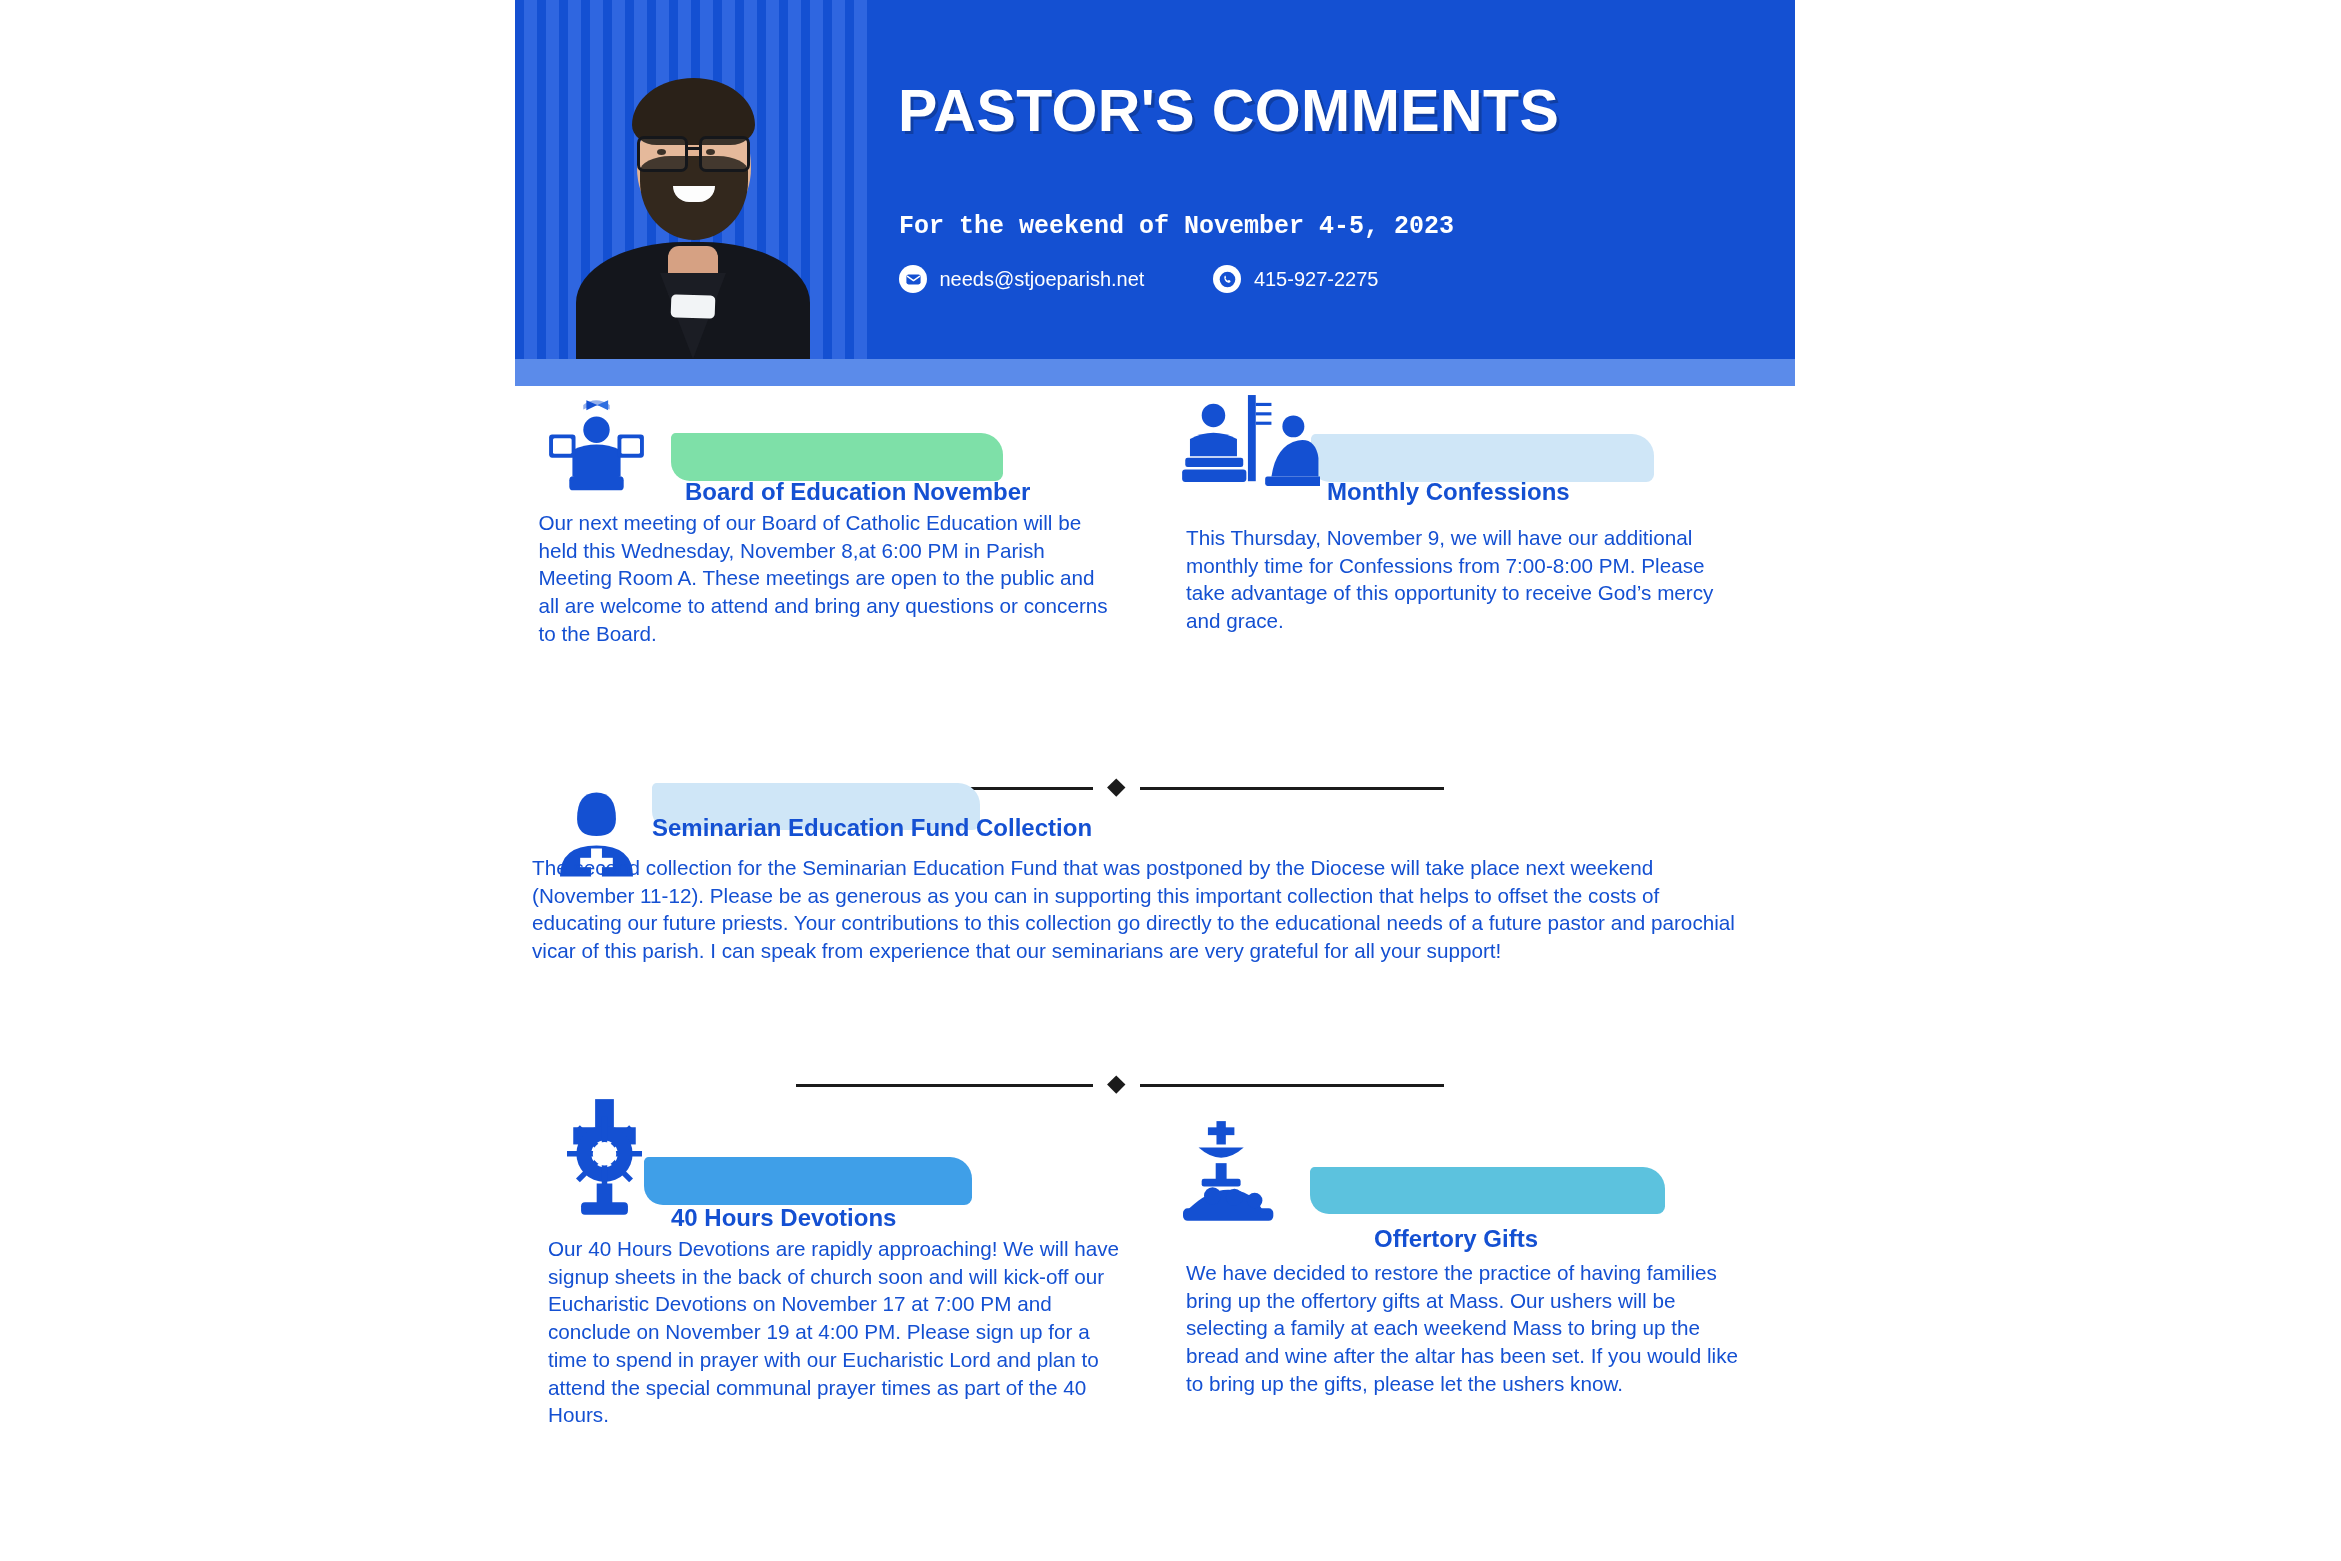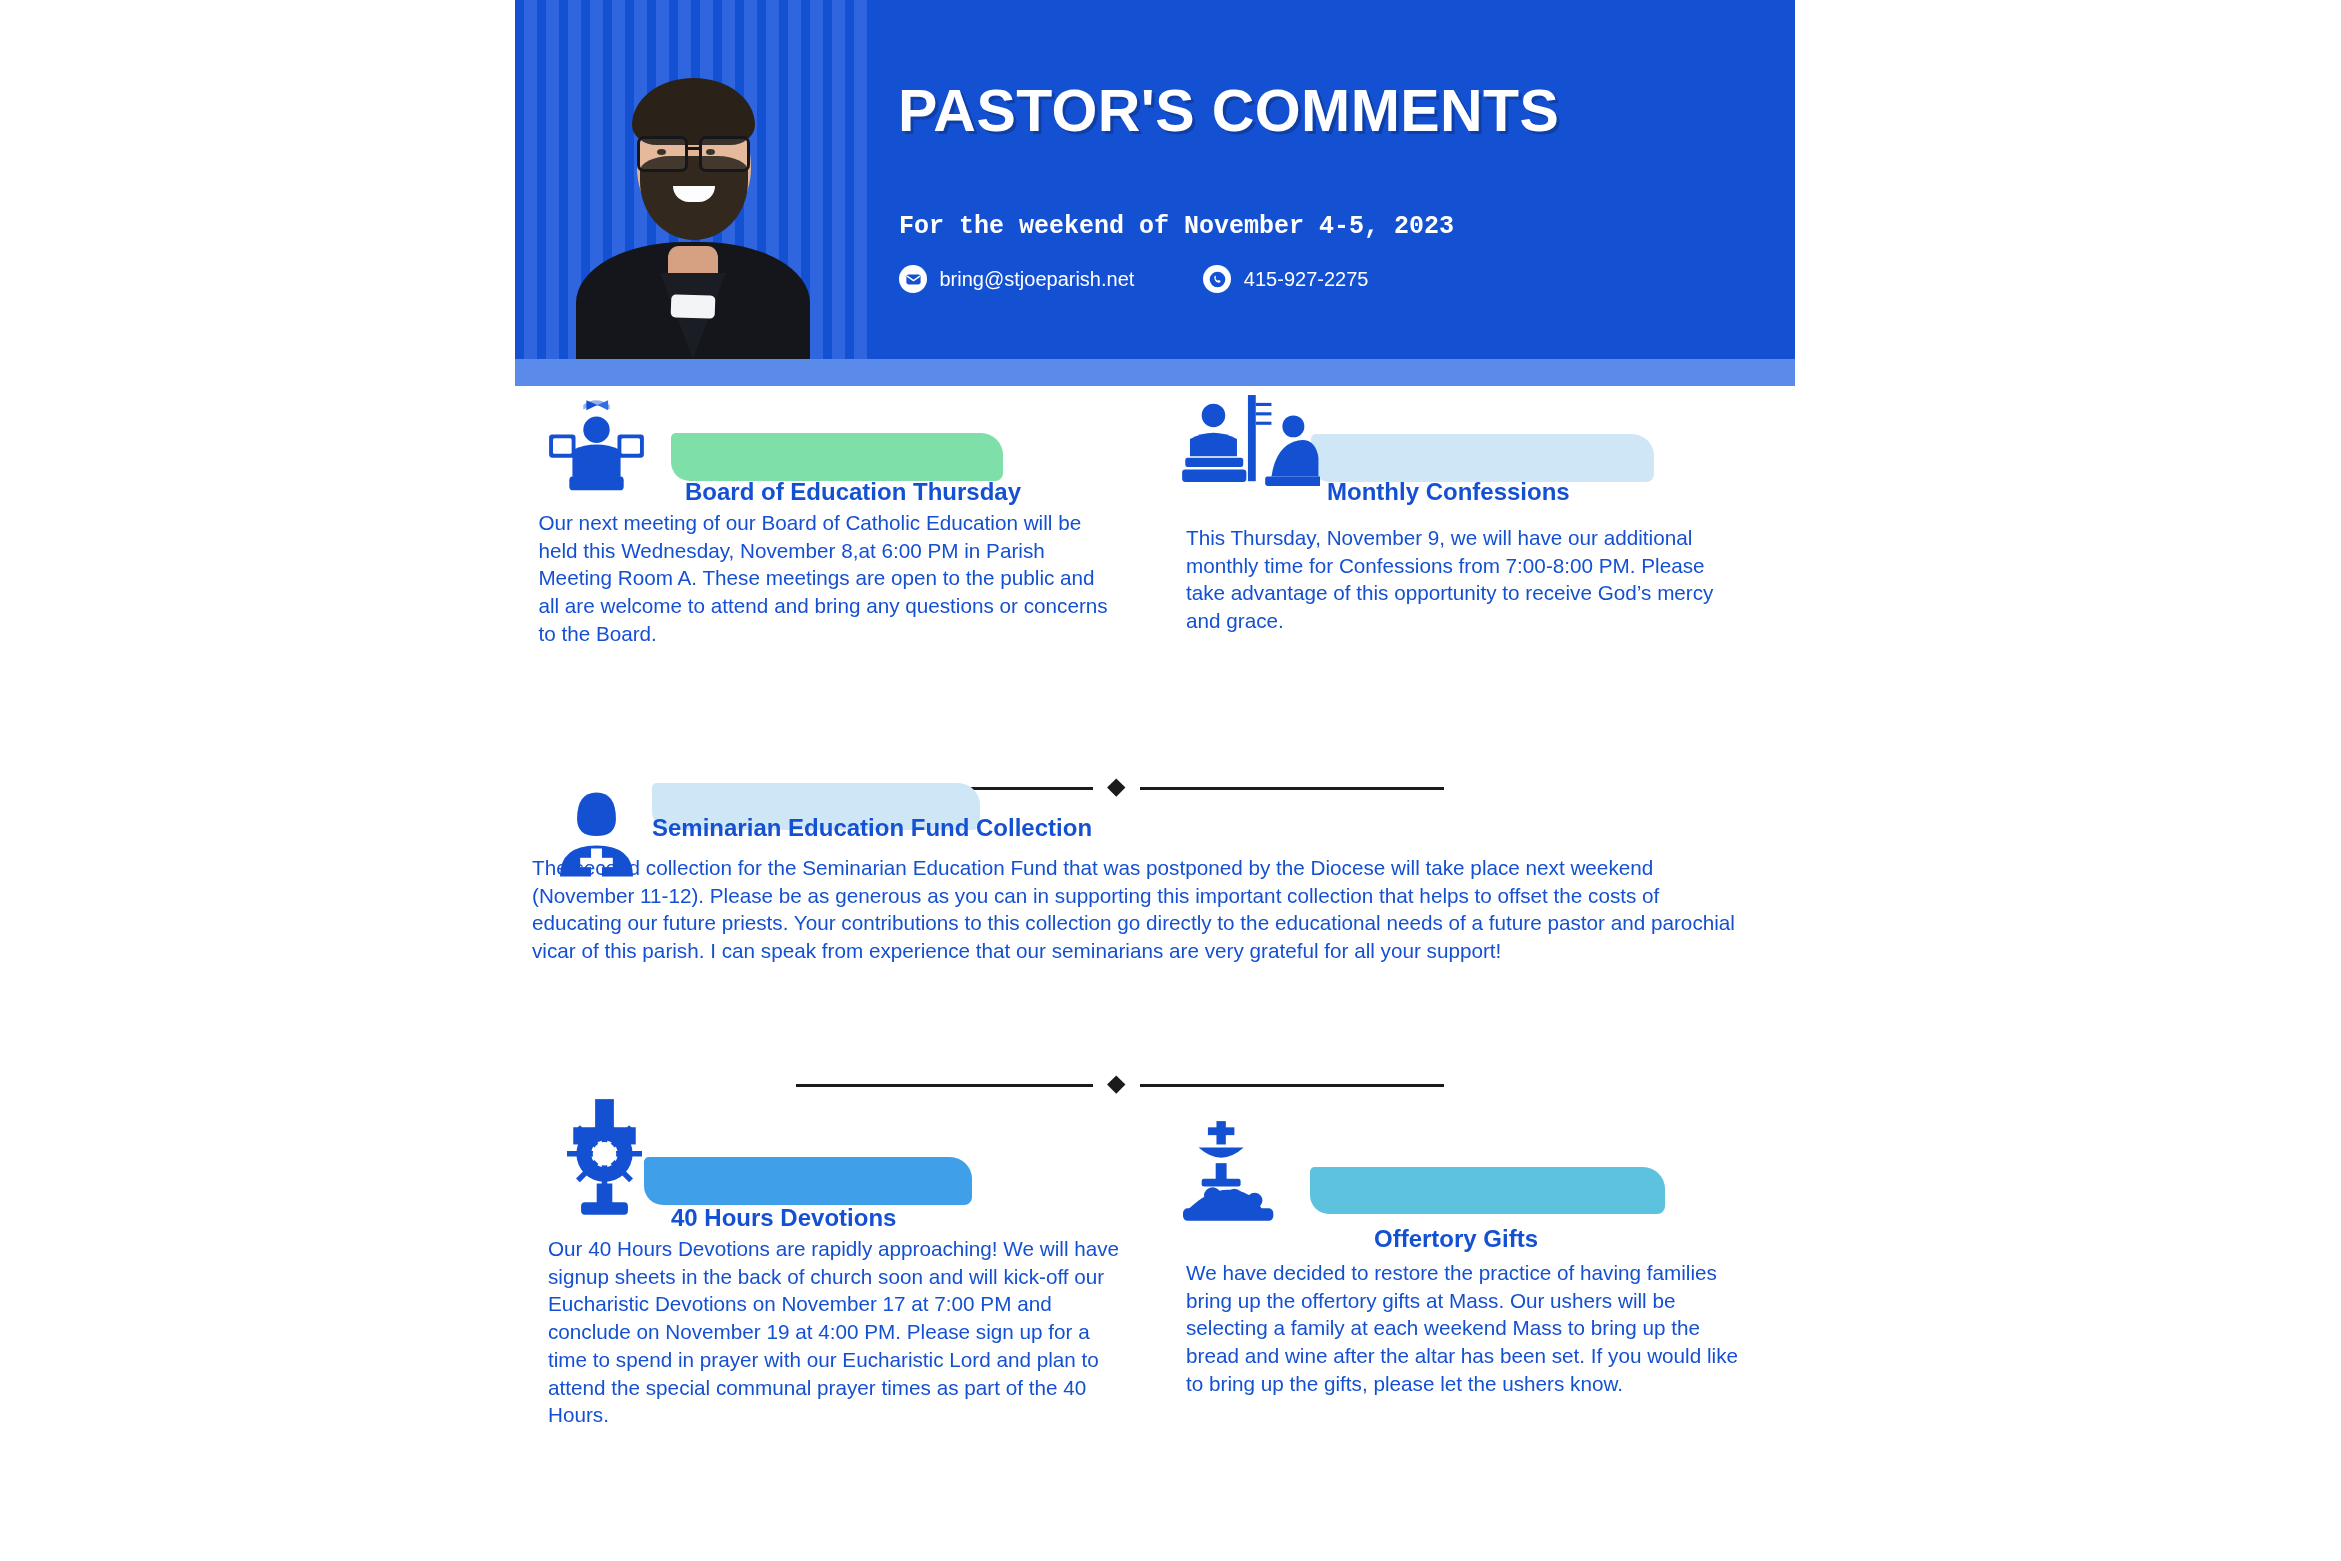--- a/index.html
+++ b/index.html
@@ -267,21 +267,21 @@
   <div class="header-sub">For the weekend of November 4-5, 2023</div>
 
   <div class="contact-row">
     <div class="contact-item">
       <span class="circle-icon">
         <svg width="17" height="17" viewBox="0 0 24 24">
           <rect x="2" y="5" width="20" height="14" rx="3" fill="#1450d2"></rect>
           <path d="M3.5 7.5 L12 13.5 L20.5 7.5" stroke="#ffffff" stroke-width="2" fill="none" stroke-linecap="round" stroke-linejoin="round"></path>
         </svg>
       </span>
-      <span>bring@stjoeparish.net</span>
+      <span>needs@stjoeparish.net</span>
     </div>
     <div class="contact-item">
       <span class="circle-icon">
         <svg width="17" height="17" viewBox="0 0 24 24">
           <circle cx="12" cy="12" r="11" fill="#1450d2"></circle>
           <path d="M8 6.5c.9 0 1.3.6 1.6 1.4.3.8.5 1.2.2 1.6l-.7.8c.7 1.5 1.9 2.7 3.4 3.4l.8-.7c.4-.3.8-.1 1.6.2.8.3 1.4.7 1.4 1.6 0 1-1 1.7-2 1.7C10.6 16.5 7.5 13.4 7.5 9.1c0-1 .6-2.6 1.5-2.6z" fill="#ffffff"></path>
         </svg>
       </span>
       <span>415-927-2275</span>
     </div>
@@ -299,21 +299,21 @@
       <path d="M90 8 l-14 6 l14 7 z" fill="#2f6fe0"></path>
       <circle cx="75" cy="46" r="17" fill="#1450d2"></circle>
       <path d="M44 72 q31 -14 62 0 l0 34 q-31 13 -62 0 z" fill="#1450d2"></path>
       <rect x="14" y="52" width="34" height="30" rx="4" fill="#1450d2"></rect>
       <rect x="19" y="57" width="24" height="20" rx="2" fill="#ffffff"></rect>
       <rect x="102" y="52" width="34" height="30" rx="4" fill="#1450d2"></rect>
       <rect x="107" y="57" width="24" height="20" rx="2" fill="#ffffff"></rect>
       <rect x="40" y="106" width="70" height="18" rx="5" fill="#1450d2"></rect>
     </svg>
   </div>
-  <div class="sect-title" style="left:170px; top:92px;">Board of Education Thursday</div>
+  <div class="sect-title" style="left:170px; top:92px;">Board of Education November</div>
   <div class="body-text" style="left:23.4px; top:123px; width:578px;">Our next meeting of our Board of Catholic Education will be held this Wednesday, November 8,at 6:00 PM in Parish Meeting Room A. These meetings are open to the public and all are welcome to attend and bring any questions or concerns to the Board.</div>
 
   <div class="brush" style="left:796px; top:48px; width:343px; height:48px; background:#cfe6f7;"></div>
   <div class="icon-box" style="left:664px; top:9.4px;">
     <svg width="141" height="98" viewBox="0 0 180 125">
       <rect x="88" y="0" width="10" height="110" fill="#1450d2"></rect>
       <rect x="98" y="10" width="20" height="4" fill="#1450d2"></rect>
       <rect x="98" y="22" width="20" height="4" fill="#1450d2"></rect>
       <rect x="98" y="34" width="20" height="4" fill="#1450d2"></rect>
       <circle cx="44" cy="26" r="15" fill="#1450d2"></circle>

